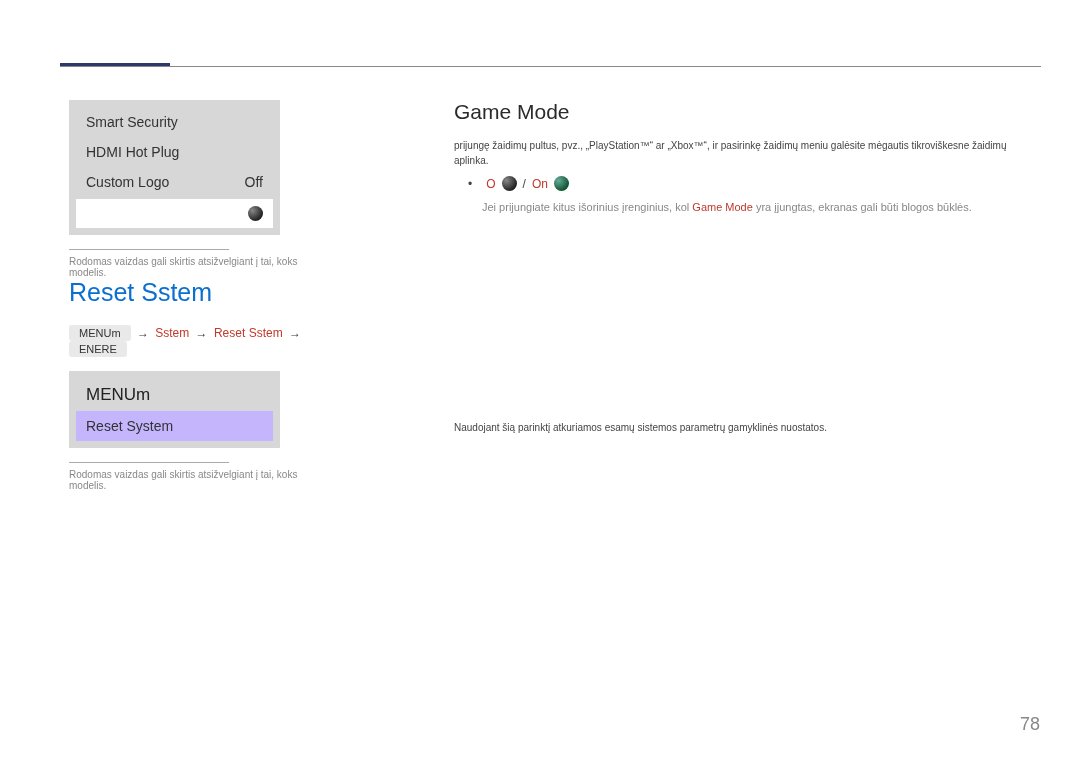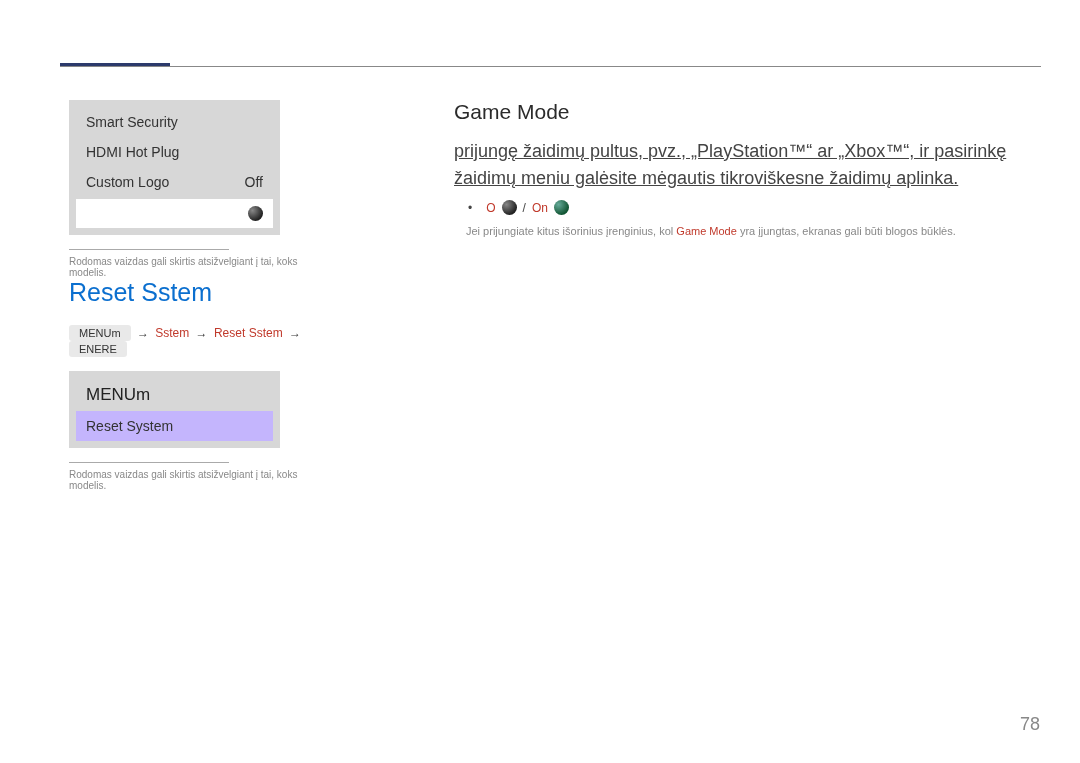--- a/index.html
+++ b/index.html
@@ -104,24 +104,23 @@
     display: inline-block;
     background: #e9e9e9;
     padding: 2px 10px;
     border-radius: 3px;
     font-size: 11px;
     text-align: right;
   }
   .bc-arrow { margin: 0 3px; }
   .bc-red { color: #c0392b; }
   .body-text {
-    font-size: 18px;
+    font-size: 10px;
     color: #444;
     line-height: 1.5;
-    text-decoration: underline;
   }
   .right-heading {
     font-size: 21px;
     color: #2b2b2b;
     font-weight: 400;
     margin-bottom: 14px;
   }
   .bullet-row {
     font-size: 12px;
     color: #444;
@@ -130,21 +129,21 @@
     align-items: center;
     gap: 6px;
   }
   .bullet-dot::before {
     content: "•";
     margin-right: 8px;
   }
   .sub-bullet {
     font-size: 11px;
     color: #888;
-    margin-left: 12px;
+    margin-left: 28px;
     line-height: 1.5;
   }
   .red { color: #c0392b; }
   .page-num {
     position: absolute;
     bottom: 28px;
     right: 40px;
     font-size: 18px;
     color: #888;
   }
@@ -212,15 +211,18 @@
     <span class="circle-icon"></span>
     <span>/</span>
     <span class="red">On</span>
     <span class="circle-icon circle-green"></span>
   </div>
 
   <div class="sub-bullet">
     <span>Jei prijungiate kitus išorinius įrenginius, kol </span><span class="red">Game Mode</span><span> yra įjungtas, ekranas gali būti blogos būklės.</span>
   </div>
 
+  <div style="position:absolute; top:320px; left:0; right:0;">
+    <p class="body-text">Naudojant šią parinktį atkuriamos esamų sistemos parametrų gamyklinės nuostatos.</p>
+  </div>
 </div>
 
 <div class="page-num">78</div>
 
 </body></html>

